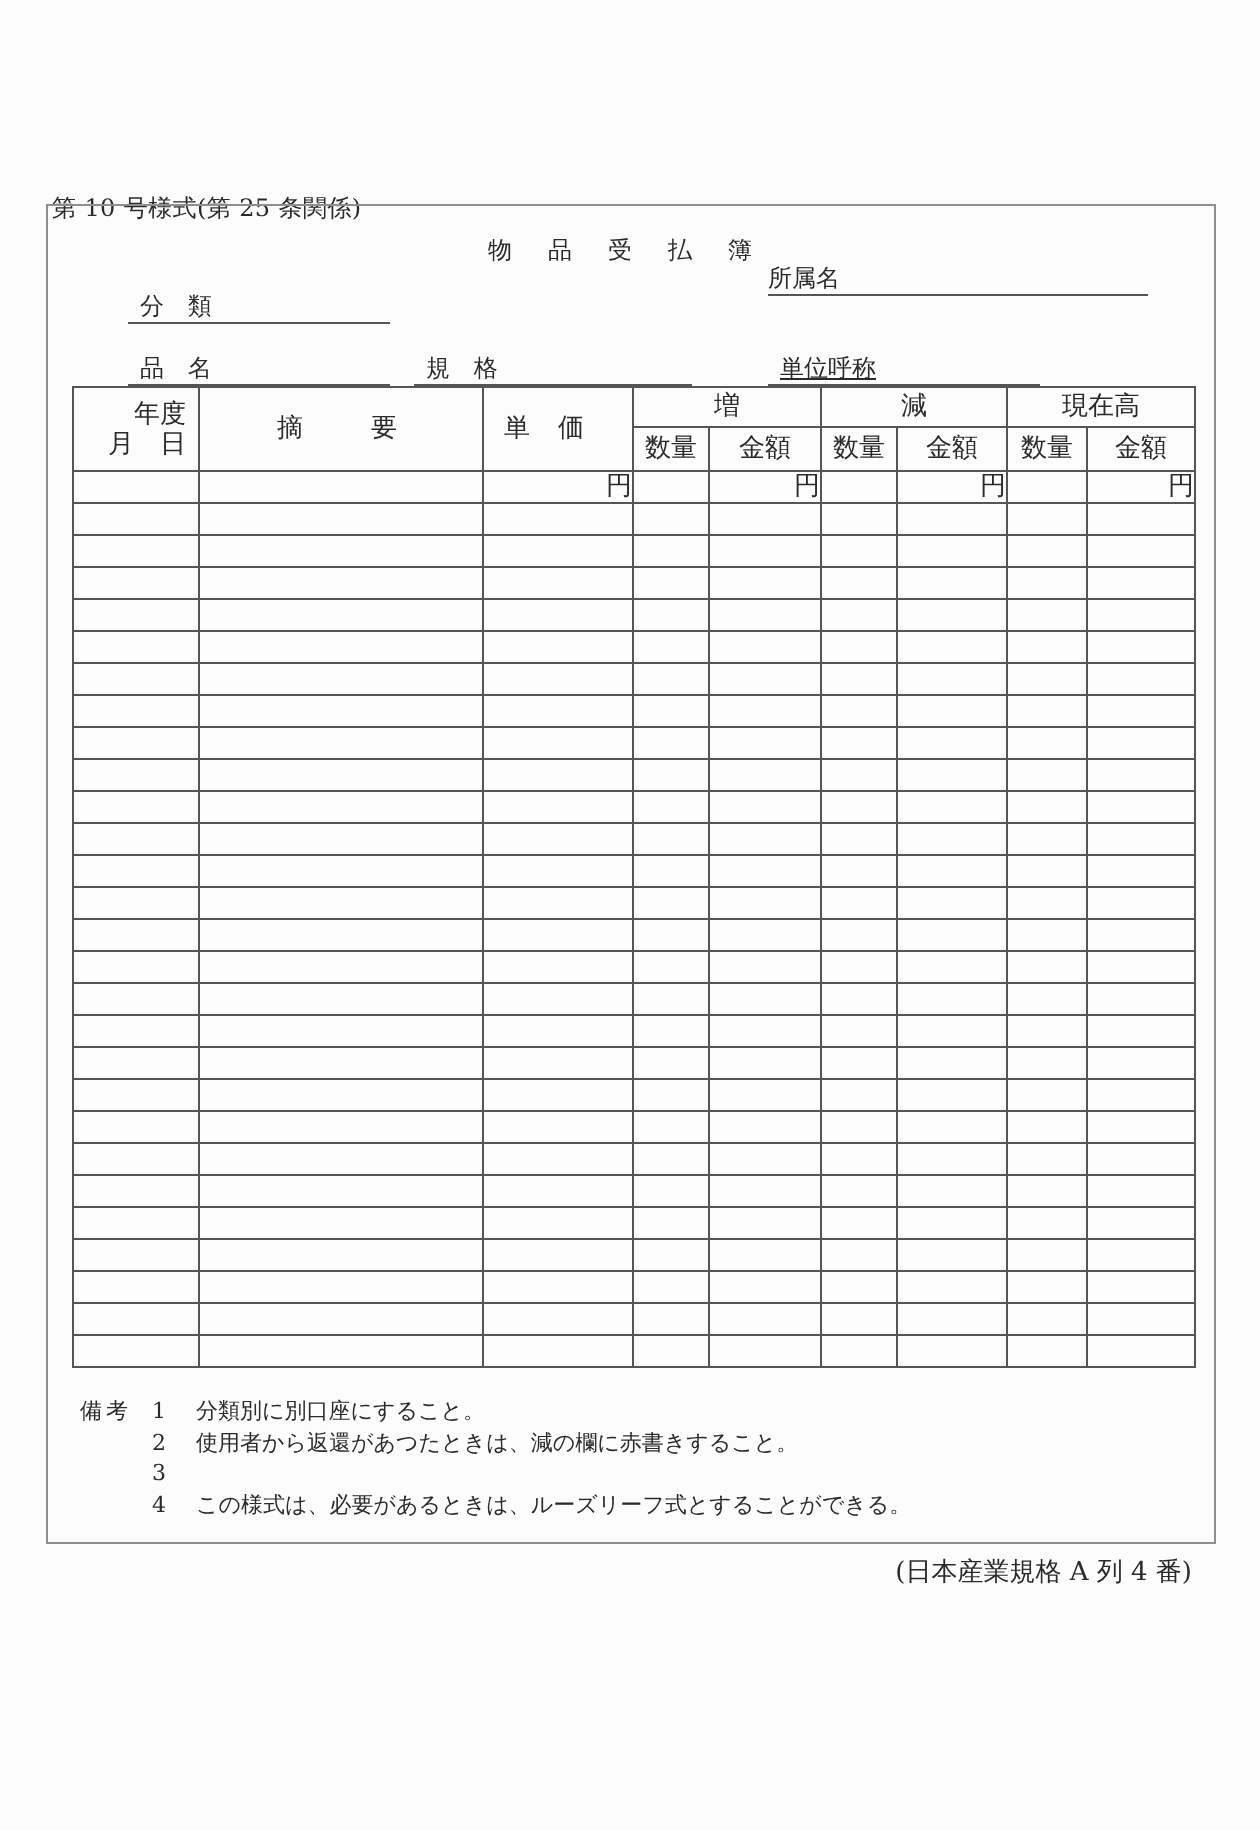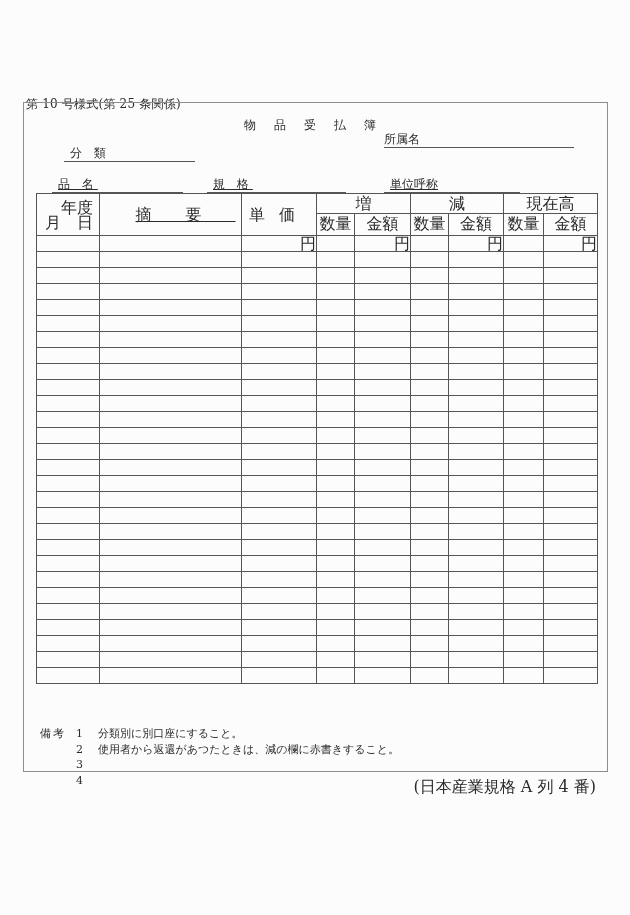--- a/index.html
+++ b/index.html
@@ -57,95 +57,94 @@
       letter-spacing: 0;
       padding-left: 0;
     }
     table.ledger {
       position: absolute;
       left: 36px;
       top: 193px;
       width: 561px;
       border-collapse: collapse;
       table-layout: fixed;
-      font-size: 16px;
+      font-size: 13px;
     }
     table.ledger td, table.ledger th {
       border: 1px solid #555;
       padding: 0;
       font-weight: normal;
       height: 15px;
       line-height: 14px;
     }
     table.ledger th {
       text-align: center;
     }
     table.ledger .h1 { height: 20px; }
     table.ledger .h2 { height: 22px; font-family: Liberation Mono, monospace; }
     .date-head {
       text-align: right !important;
       padding-right: 6px !important;
       line-height: 15px !important;
     }
     .date-head span { display: block; }
     .spaced { letter-spacing: 14px; }
-    .spaced-wide { letter-spacing: 34px; padding-left: 30px !important; text-decoration: underline; }
+    .spaced-wide { letter-spacing: 34px; padding-left: 30px !important; }
     td.yen {
       text-align: right;
       padding-right: 4px;
     }
     .notes {
       position: absolute;
       left: 40px;
       top: 698px;
       font-size: 11px;
       line-height: 15.5px;
-      margin-top: 28px;
     }
     .note-row {
       display: flex;
       white-space: nowrap;
     }
     .note-head {
       width: 32px;
       letter-spacing: 2px;
     }
     .note-num {
       width: 26px;
       text-align: left;
       padding-left: 4px;
       box-sizing: border-box;
     }
     .standard {
       position: absolute;
       right: 34px;
       top: 777px;
-      font-size: 16px;
+      font-size: 13px;
       white-space: nowrap;
     }
   </style>
 </head>
 <body>
 
 <div class="form-number">第 10 号様式(第 25 条関係)</div>
 
 <div class="frame"></div>
 
 <div class="title">物品受払簿</div>
 
 <div class="field" style="left:64px; top:146px; width:131px;">
   <span class="lbl">分 類</span>
 </div>
 <div class="field tight" style="left:384px; top:132px; width:190px;">
   <span class="lbl">所属名</span>
 </div>
-<div class="field" style="left:52px; top:177px; width:131px;text-decoration:underline;">
+<div class="field" style="left:64px; top:177px; width:131px;">
   <span class="lbl">品 名</span>
 </div>
-<div class="field" style="left:207px; top:177px; width:139px;text-decoration:underline;">
+<div class="field" style="left:207px; top:177px; width:139px;">
   <span class="lbl">規 格</span>
 </div>
 <div class="field tight" style="left:384px; top:177px; width:136px;">
   <span class="lbl" style="padding-left:6px;text-decoration:underline;">単位呼称</span>
 </div>
 
 <table class="ledger">
   <colgroup>
     <col style="width:63px">
     <col style="width:142px">
@@ -501,16 +500,17 @@
     <span class="note-num">2</span>
     <span>使用者から返還があつたときは、減の欄に赤書きすること。</span>
   </div>
   <div class="note-row">
     <span class="note-head"></span>
     <span class="note-num">3</span>
   </div>
   <div class="note-row">
     <span class="note-head"></span>
     <span class="note-num">4</span>
+    <span>この様式は、必要があるときは、ルーズリーフ式とすることができる。</span>
   </div>
 </div>
 
 <div class="standard">(日本産業規格 A 列 4 番)</div>
 
 </body></html>

